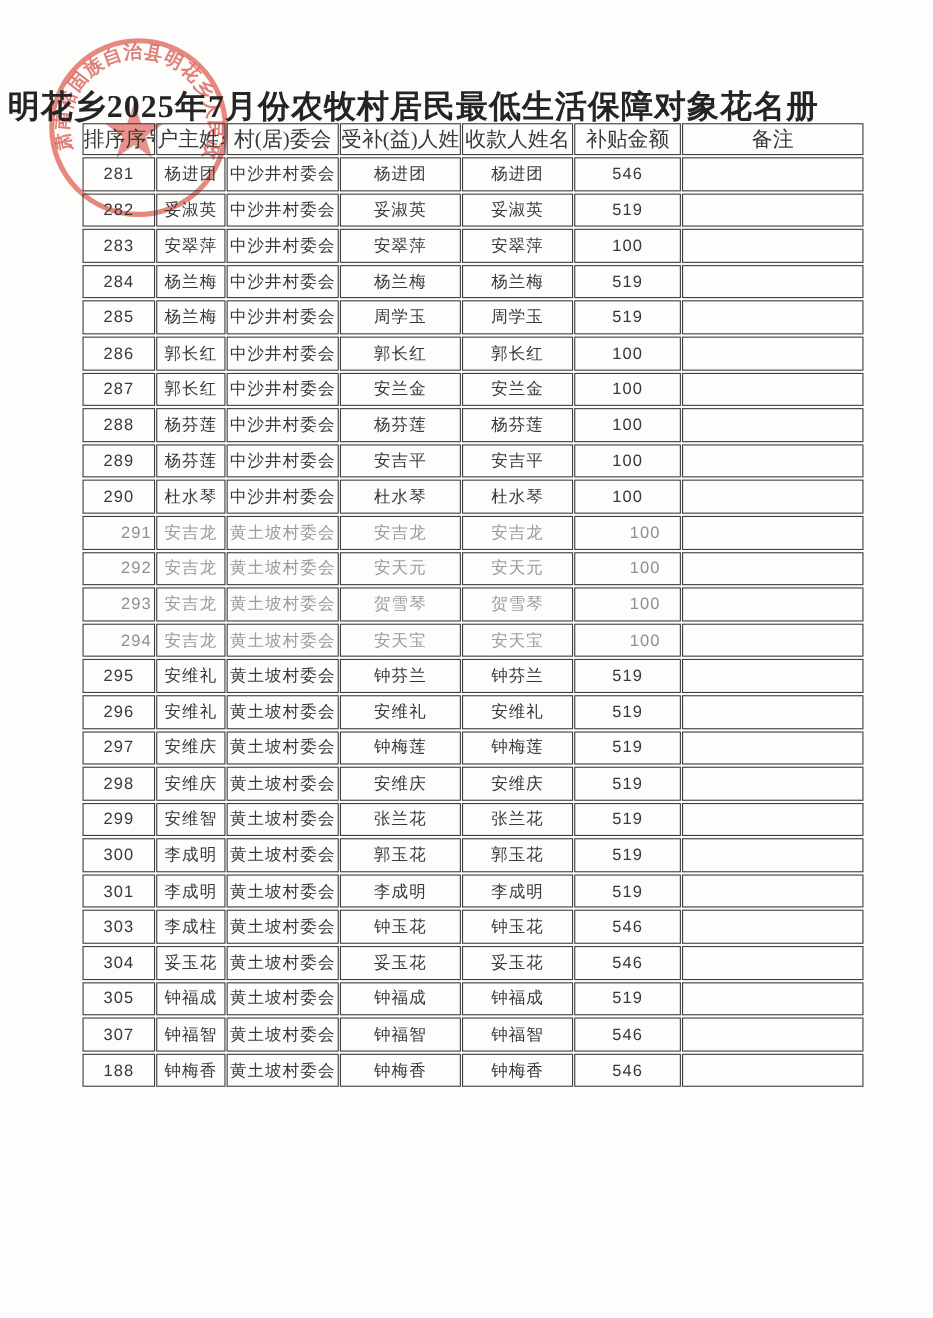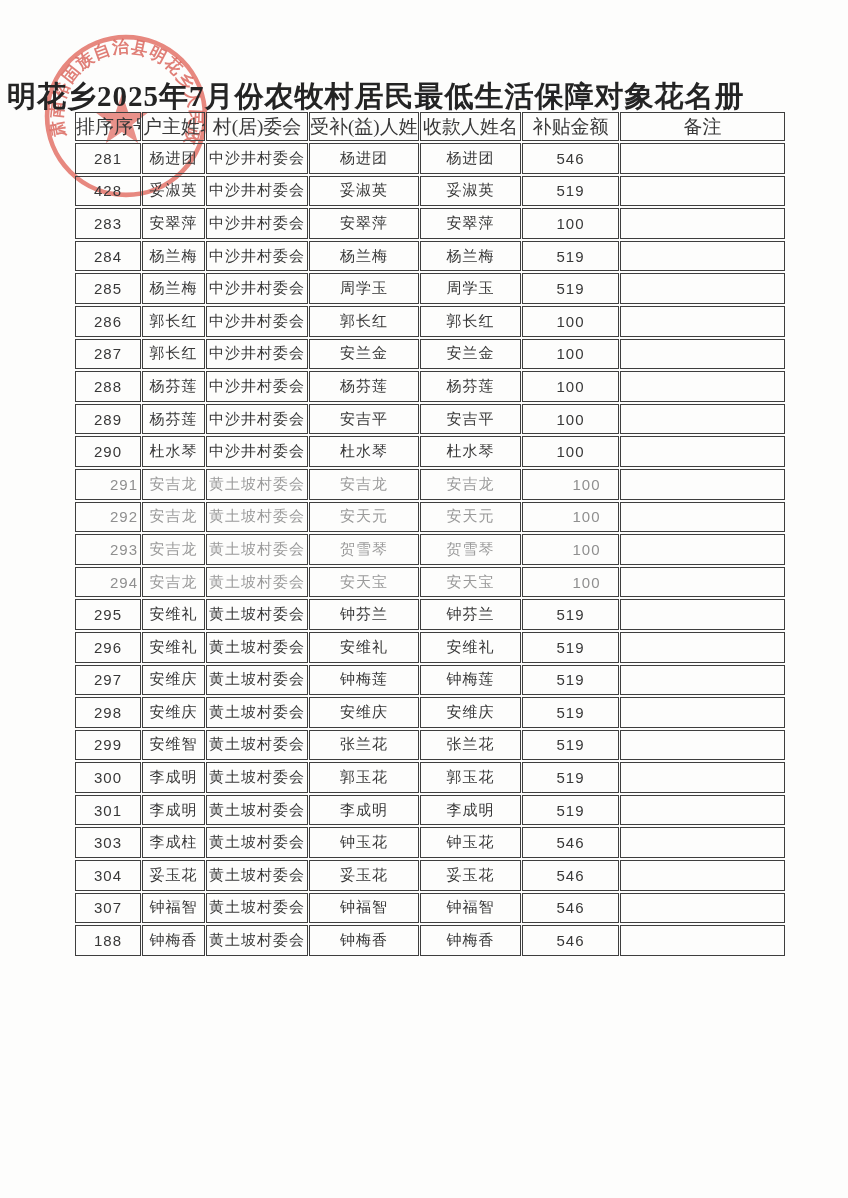--- a/index.html
+++ b/index.html
@@ -85,21 +85,21 @@
       <td class="num">281</td>
       <td>杨进团</td>
       <td>中沙井村委会</td>
       <td>杨进团</td>
       <td>杨进团</td>
       <td class="num">546</td>
       <td></td>
     </tr>
 
     <tr>
-      <td class="num">428</td>
+      <td class="num">282</td>
       <td>妥淑英</td>
       <td>中沙井村委会</td>
       <td>妥淑英</td>
       <td>妥淑英</td>
       <td class="num">519</td>
       <td></td>
     </tr>
 
     <tr>
       <td class="num">283</td>
@@ -305,20 +305,29 @@
     <tr>
       <td class="num">304</td>
       <td>妥玉花</td>
       <td>黄土坡村委会</td>
       <td>妥玉花</td>
       <td>妥玉花</td>
       <td class="num">546</td>
       <td></td>
     </tr>
 
+    <tr>
+      <td class="num">305</td>
+      <td>钟福成</td>
+      <td>黄土坡村委会</td>
+      <td>钟福成</td>
+      <td>钟福成</td>
+      <td class="num">519</td>
+      <td></td>
+    </tr>
 
 
     <tr>
       <td class="num">307</td>
       <td>钟福智</td>
       <td>黄土坡村委会</td>
       <td>钟福智</td>
       <td>钟福智</td>
       <td class="num">546</td>
       <td></td>

